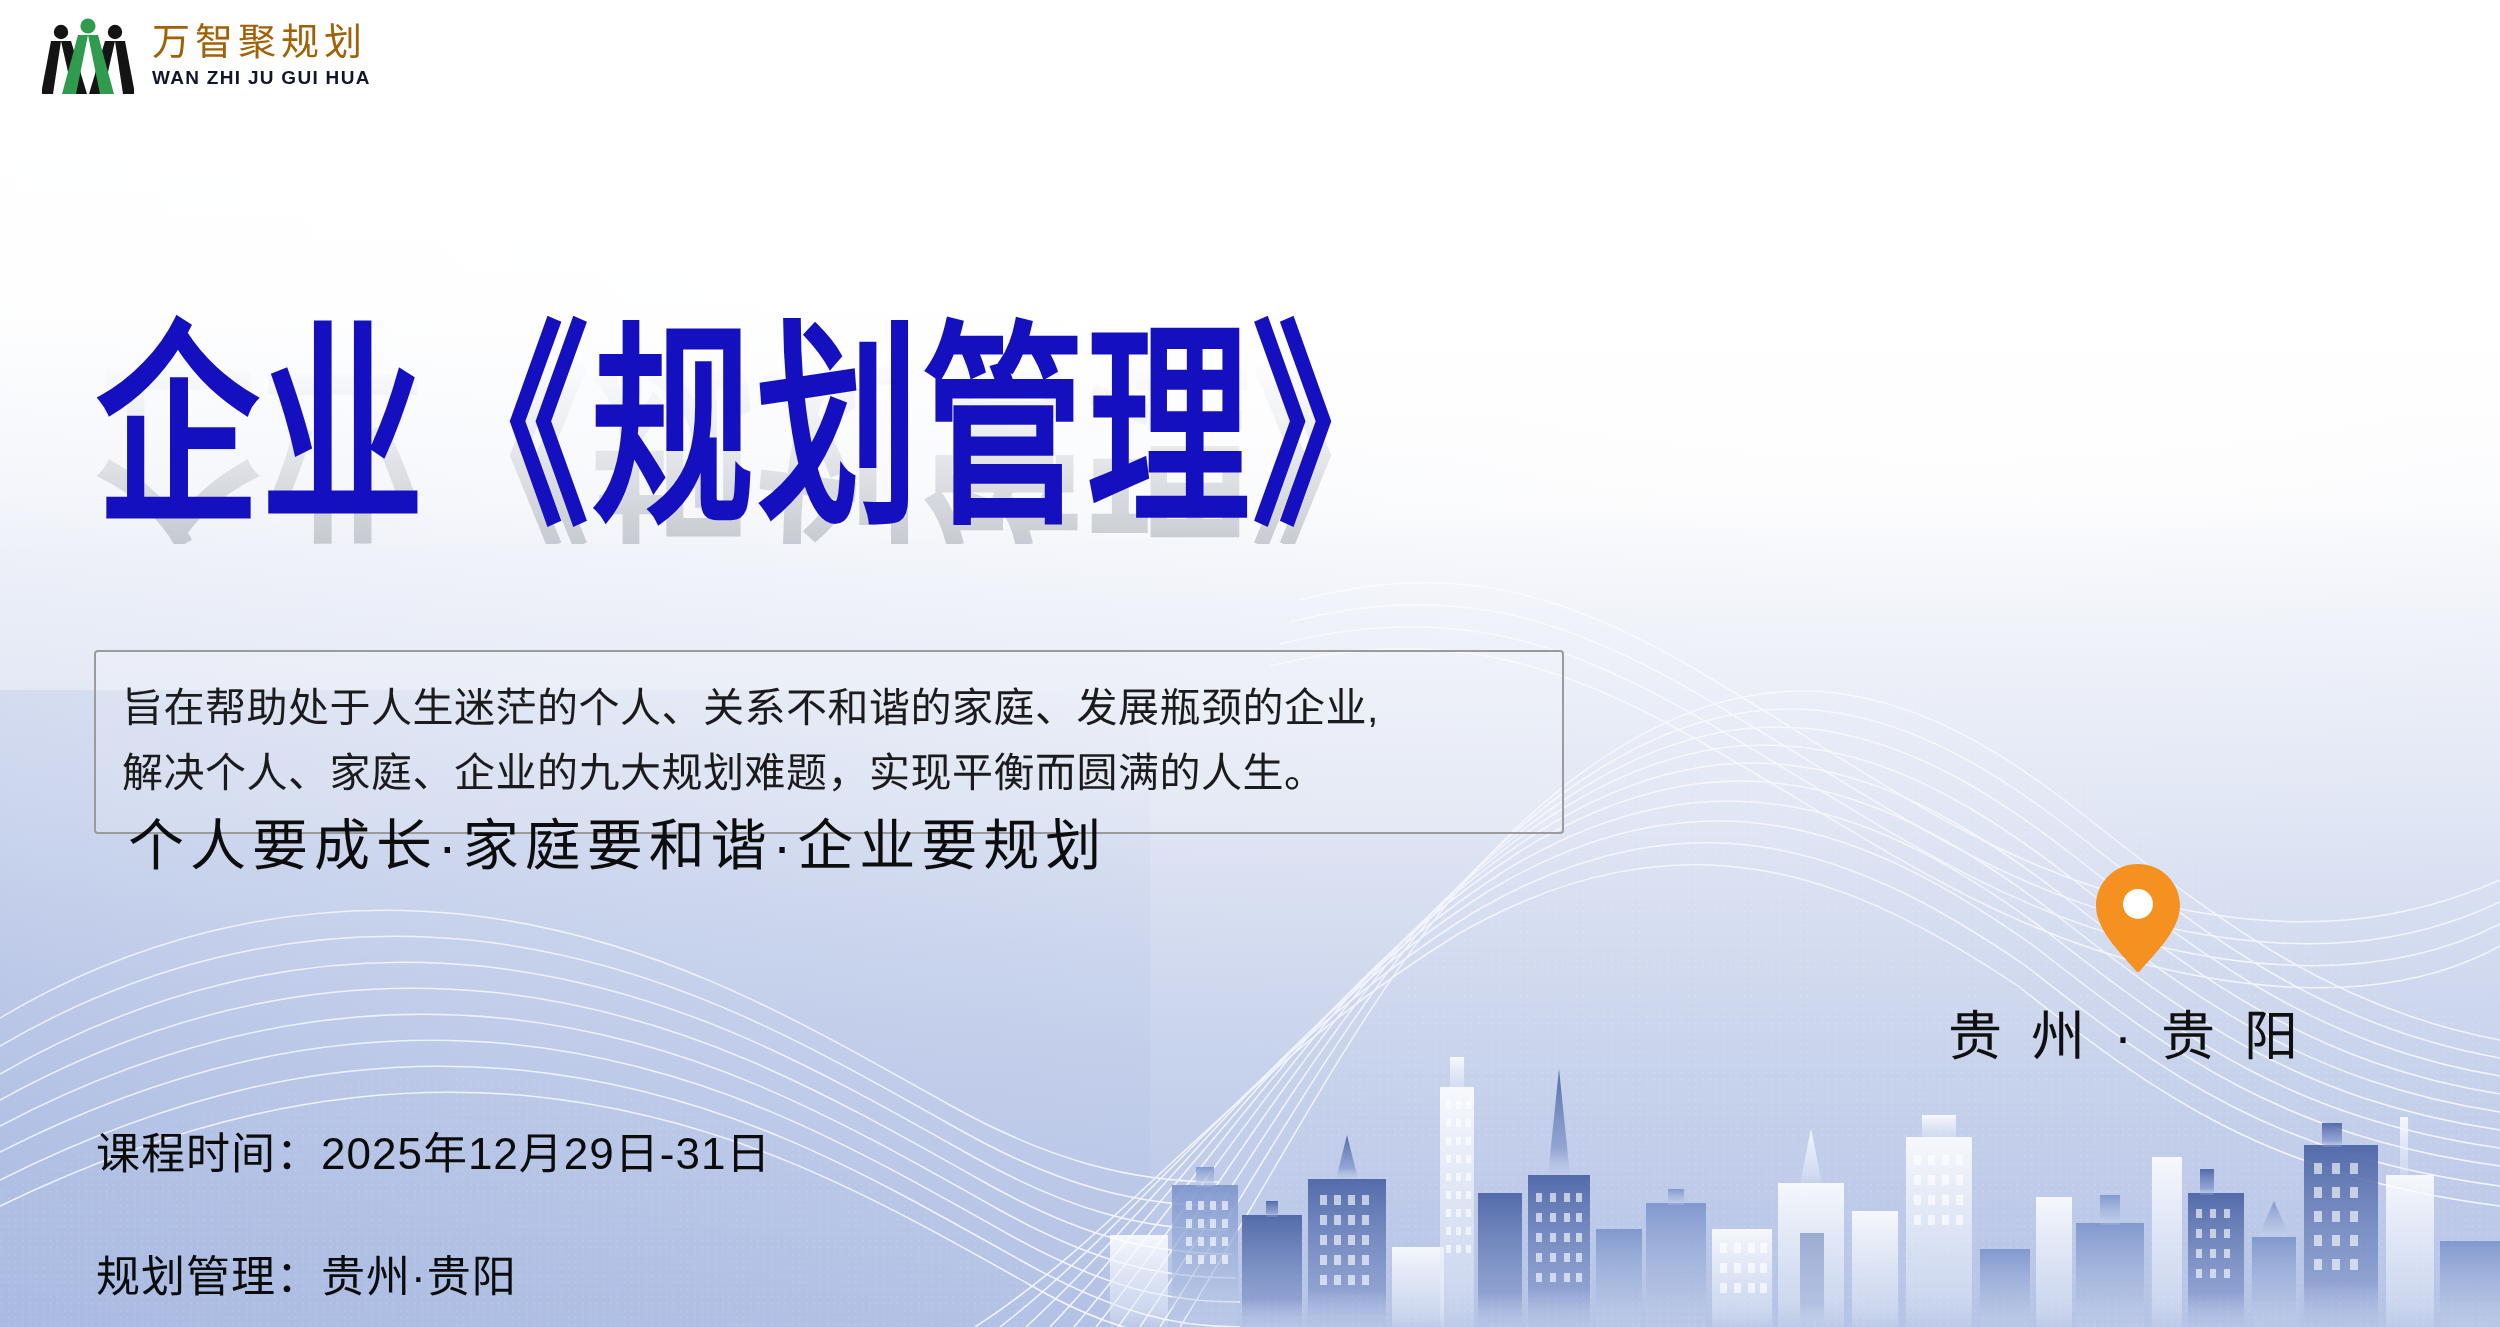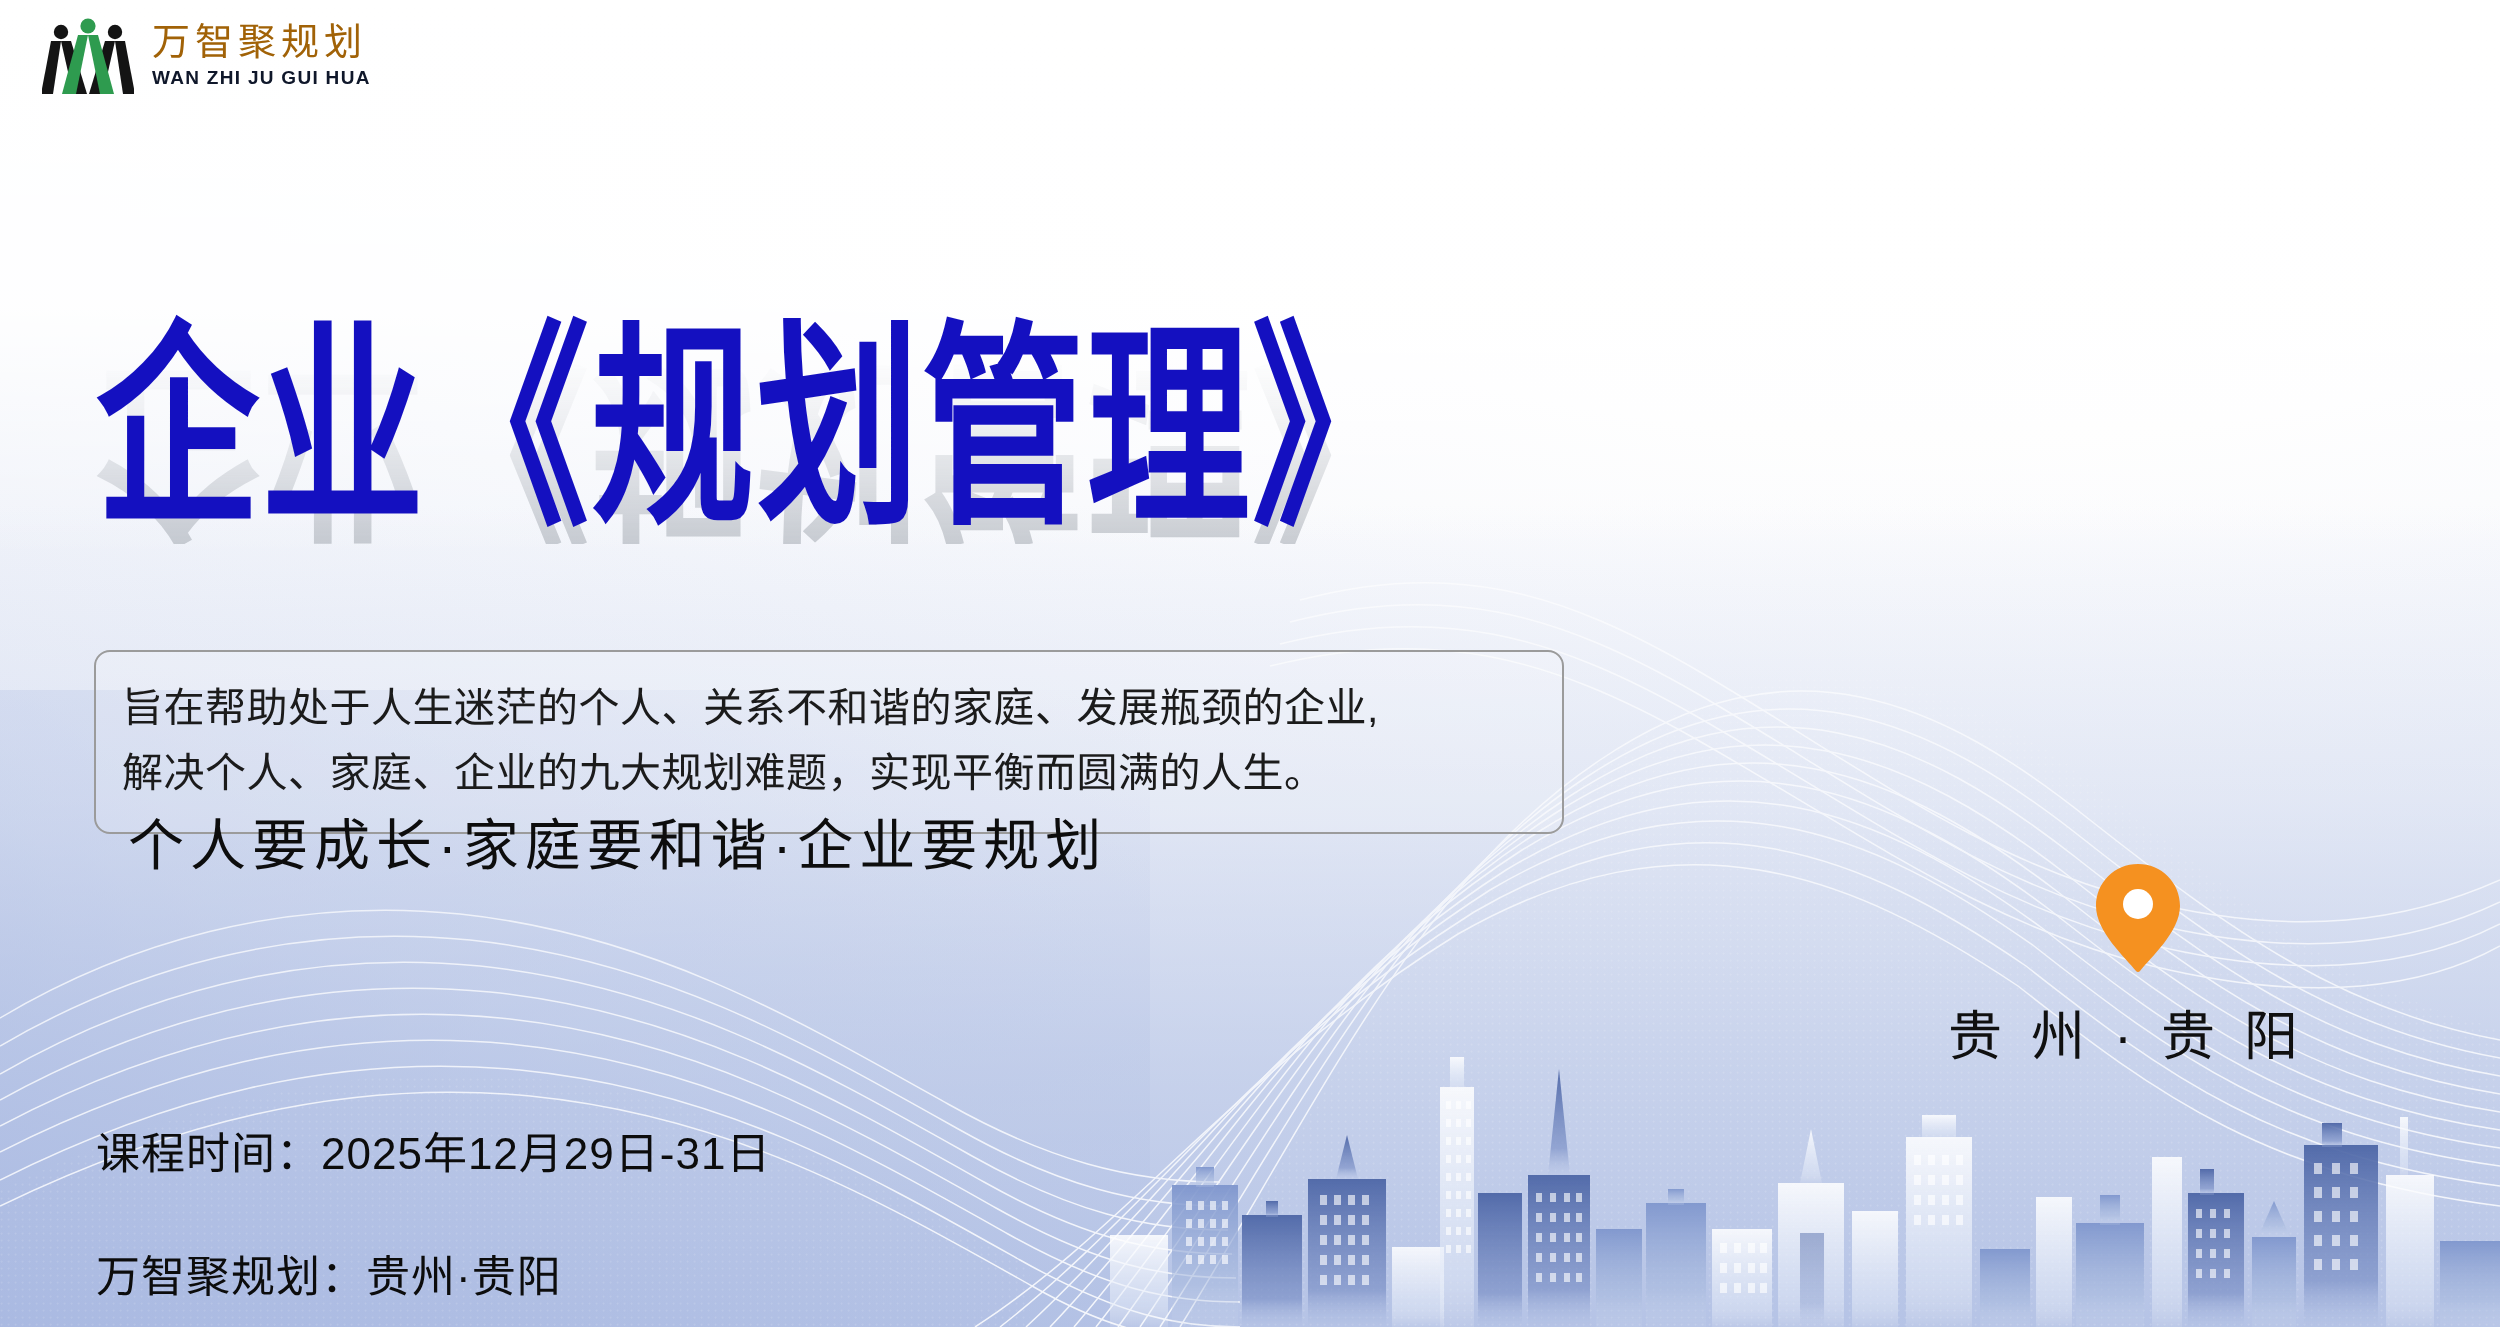--- a/index.html
+++ b/index.html
@@ -137,21 +137,21 @@
 
   
   .desc-box {
     position: absolute;
     left: 94px;
     top: 650px;
     width: 1470px;
     box-sizing: border-box;
     padding: 24px 26px 26px 26px;
     border: 2px solid #9b9b9b;
-    border-radius: 16px;
+    border-radius: 4px;
     background: rgba(255,255,255,0.16);
   }
   .desc-line {
     font-family: "Liberation Sans", "DejaVu Sans", sans-serif;
     font-size: 41px;
     line-height: 1.58;
     color: #1b1b1b;
     letter-spacing: 0.5px;
     white-space: nowrap;
   }
@@ -502,16 +502,16 @@
   <div class="location-group">
     <svg class="pin-icon" viewBox="0 0 92 112">
       <path d="M46 2 C22.5 2 4 20.5 4 44 C4 70 34 96 44 109 C45 110.3 47 110.3 48 109 C58 96 88 70 88 44 C88 20.5 69.5 2 46 2 Z" fill="#F59120"></path>
       <circle cx="46" cy="42" r="15" fill="#ffffff"></circle>
     </svg>
     <div class="location-text">贵 州 · 贵 阳</div>
   </div>
 
   <div class="footer-info">
     <div class="footer-line">课程时间：2025年12月29日-31日</div>
-    <div class="footer-line">万智聚规划：贵州·贵阳</div>
+    <div class="footer-line">规划管理：贵州·贵阳</div>
   </div>
 
 </div>
 
 </body></html>

